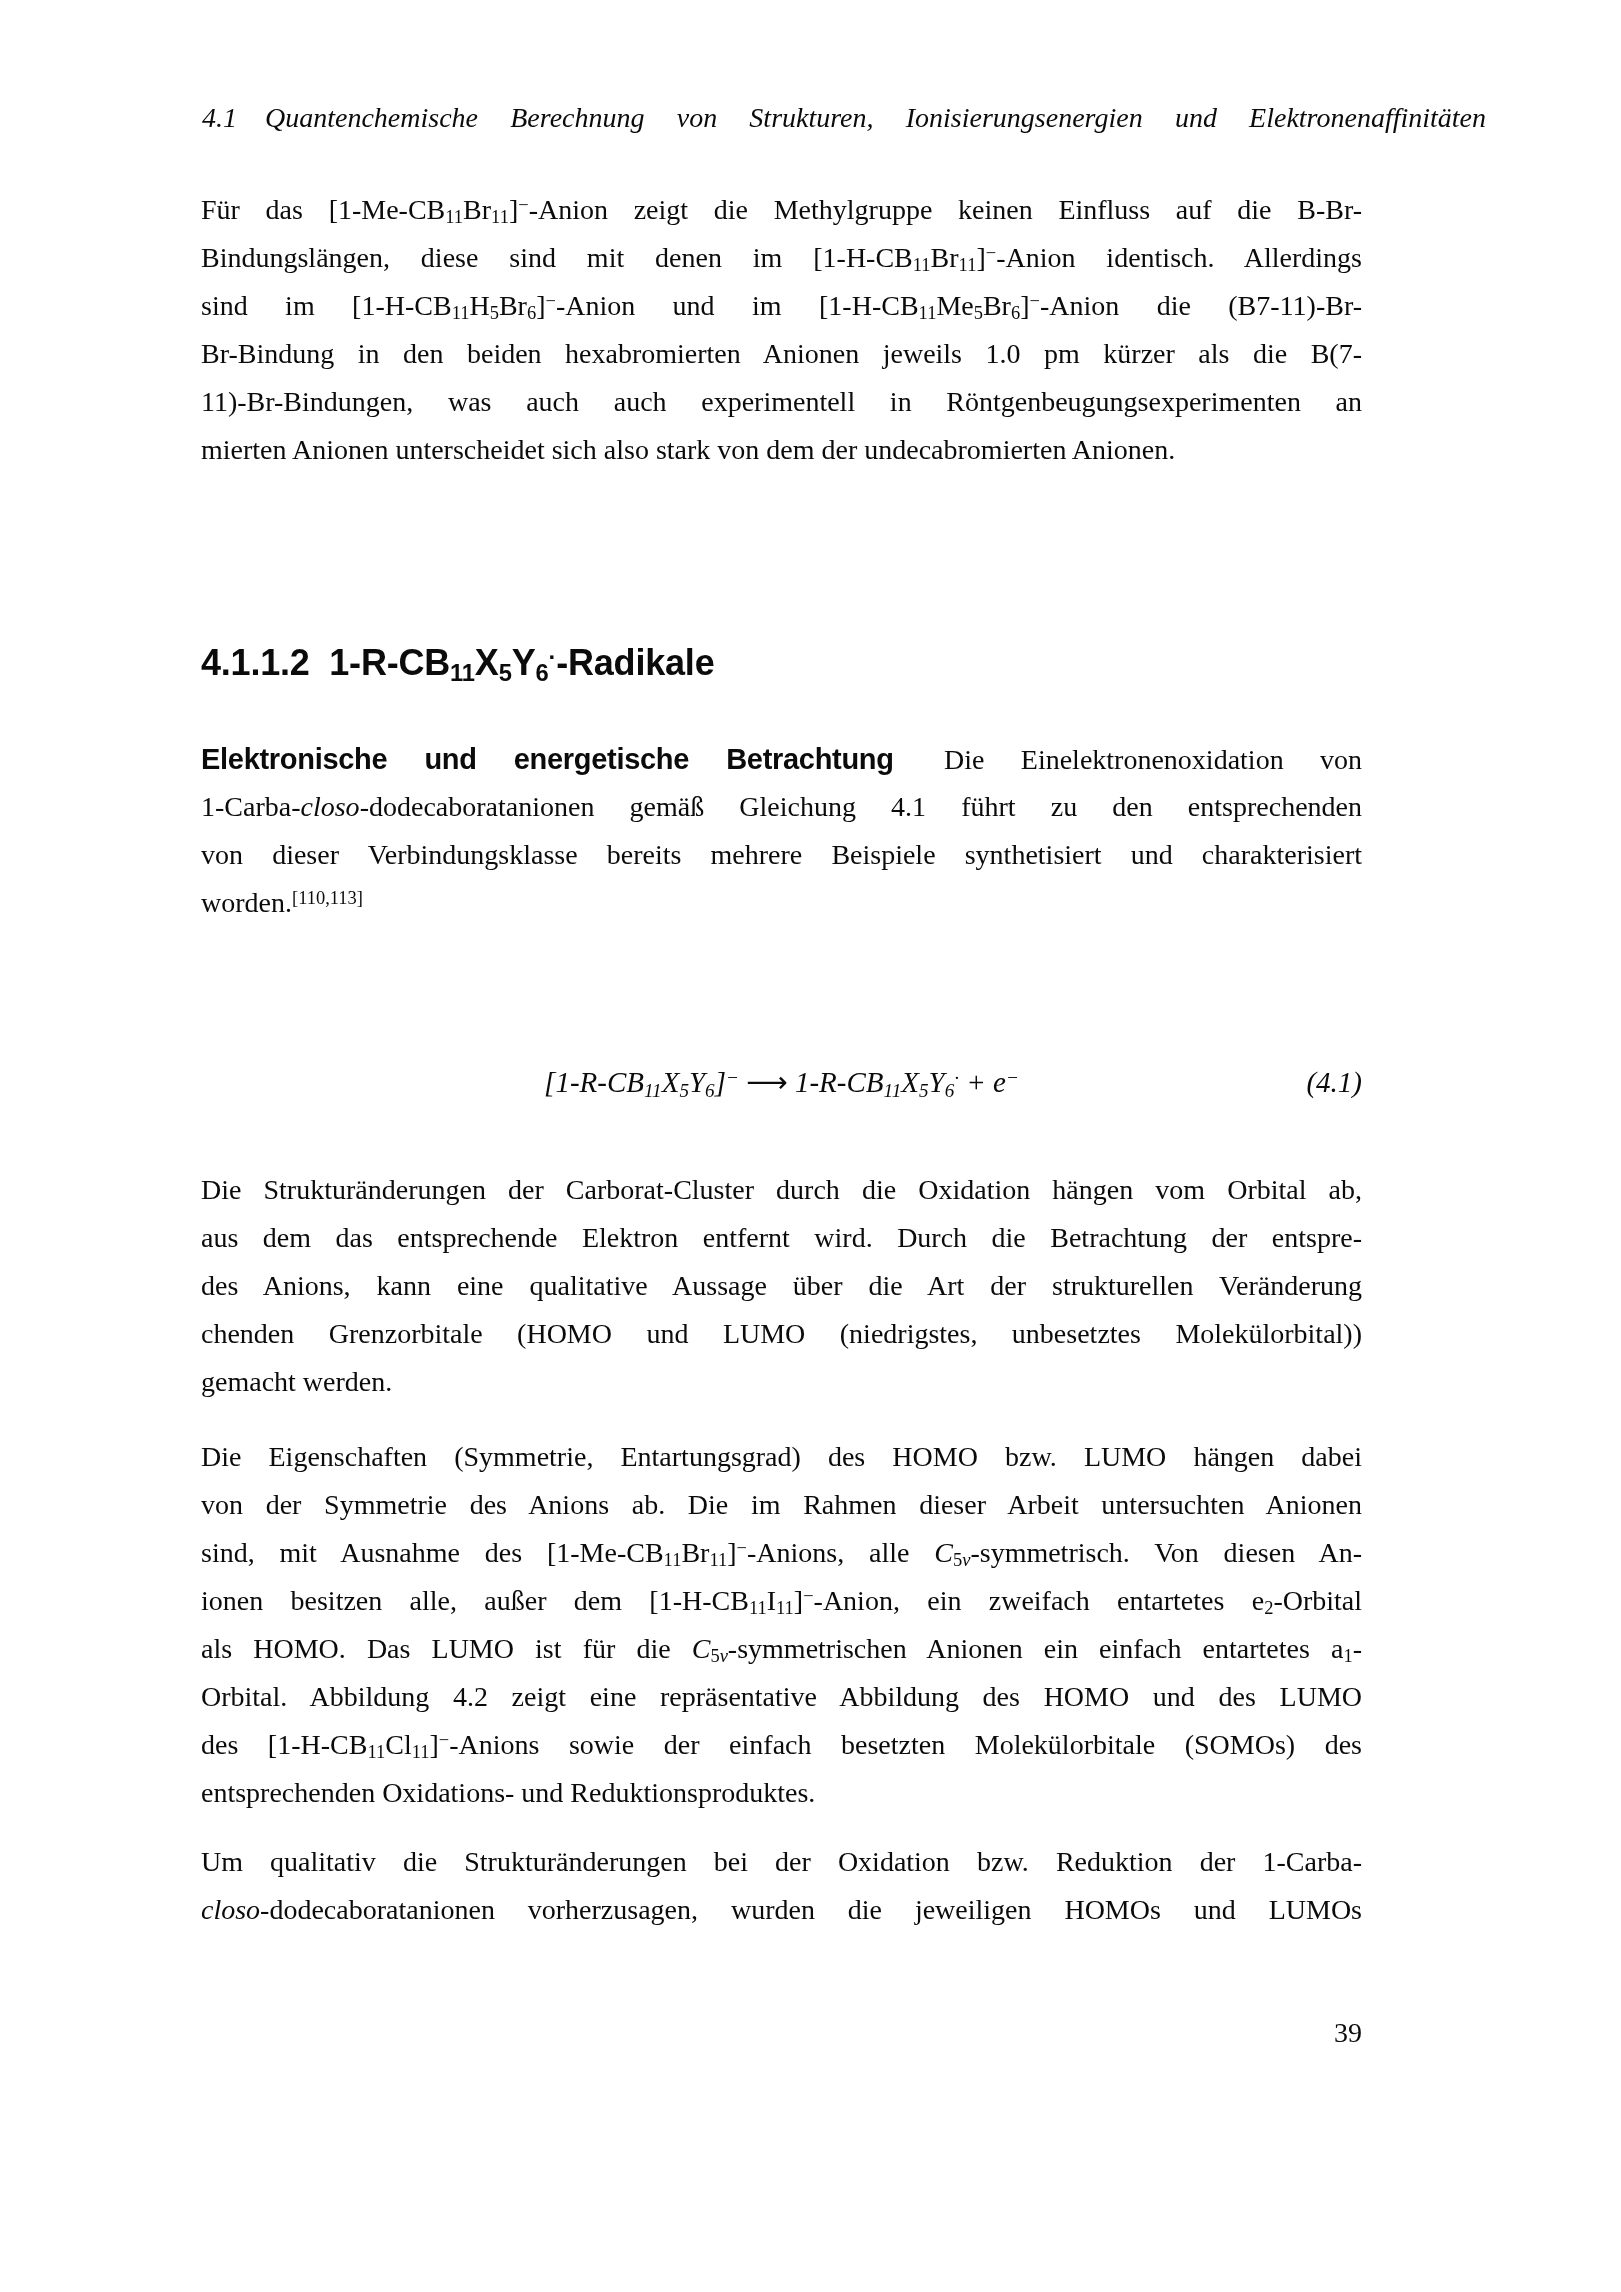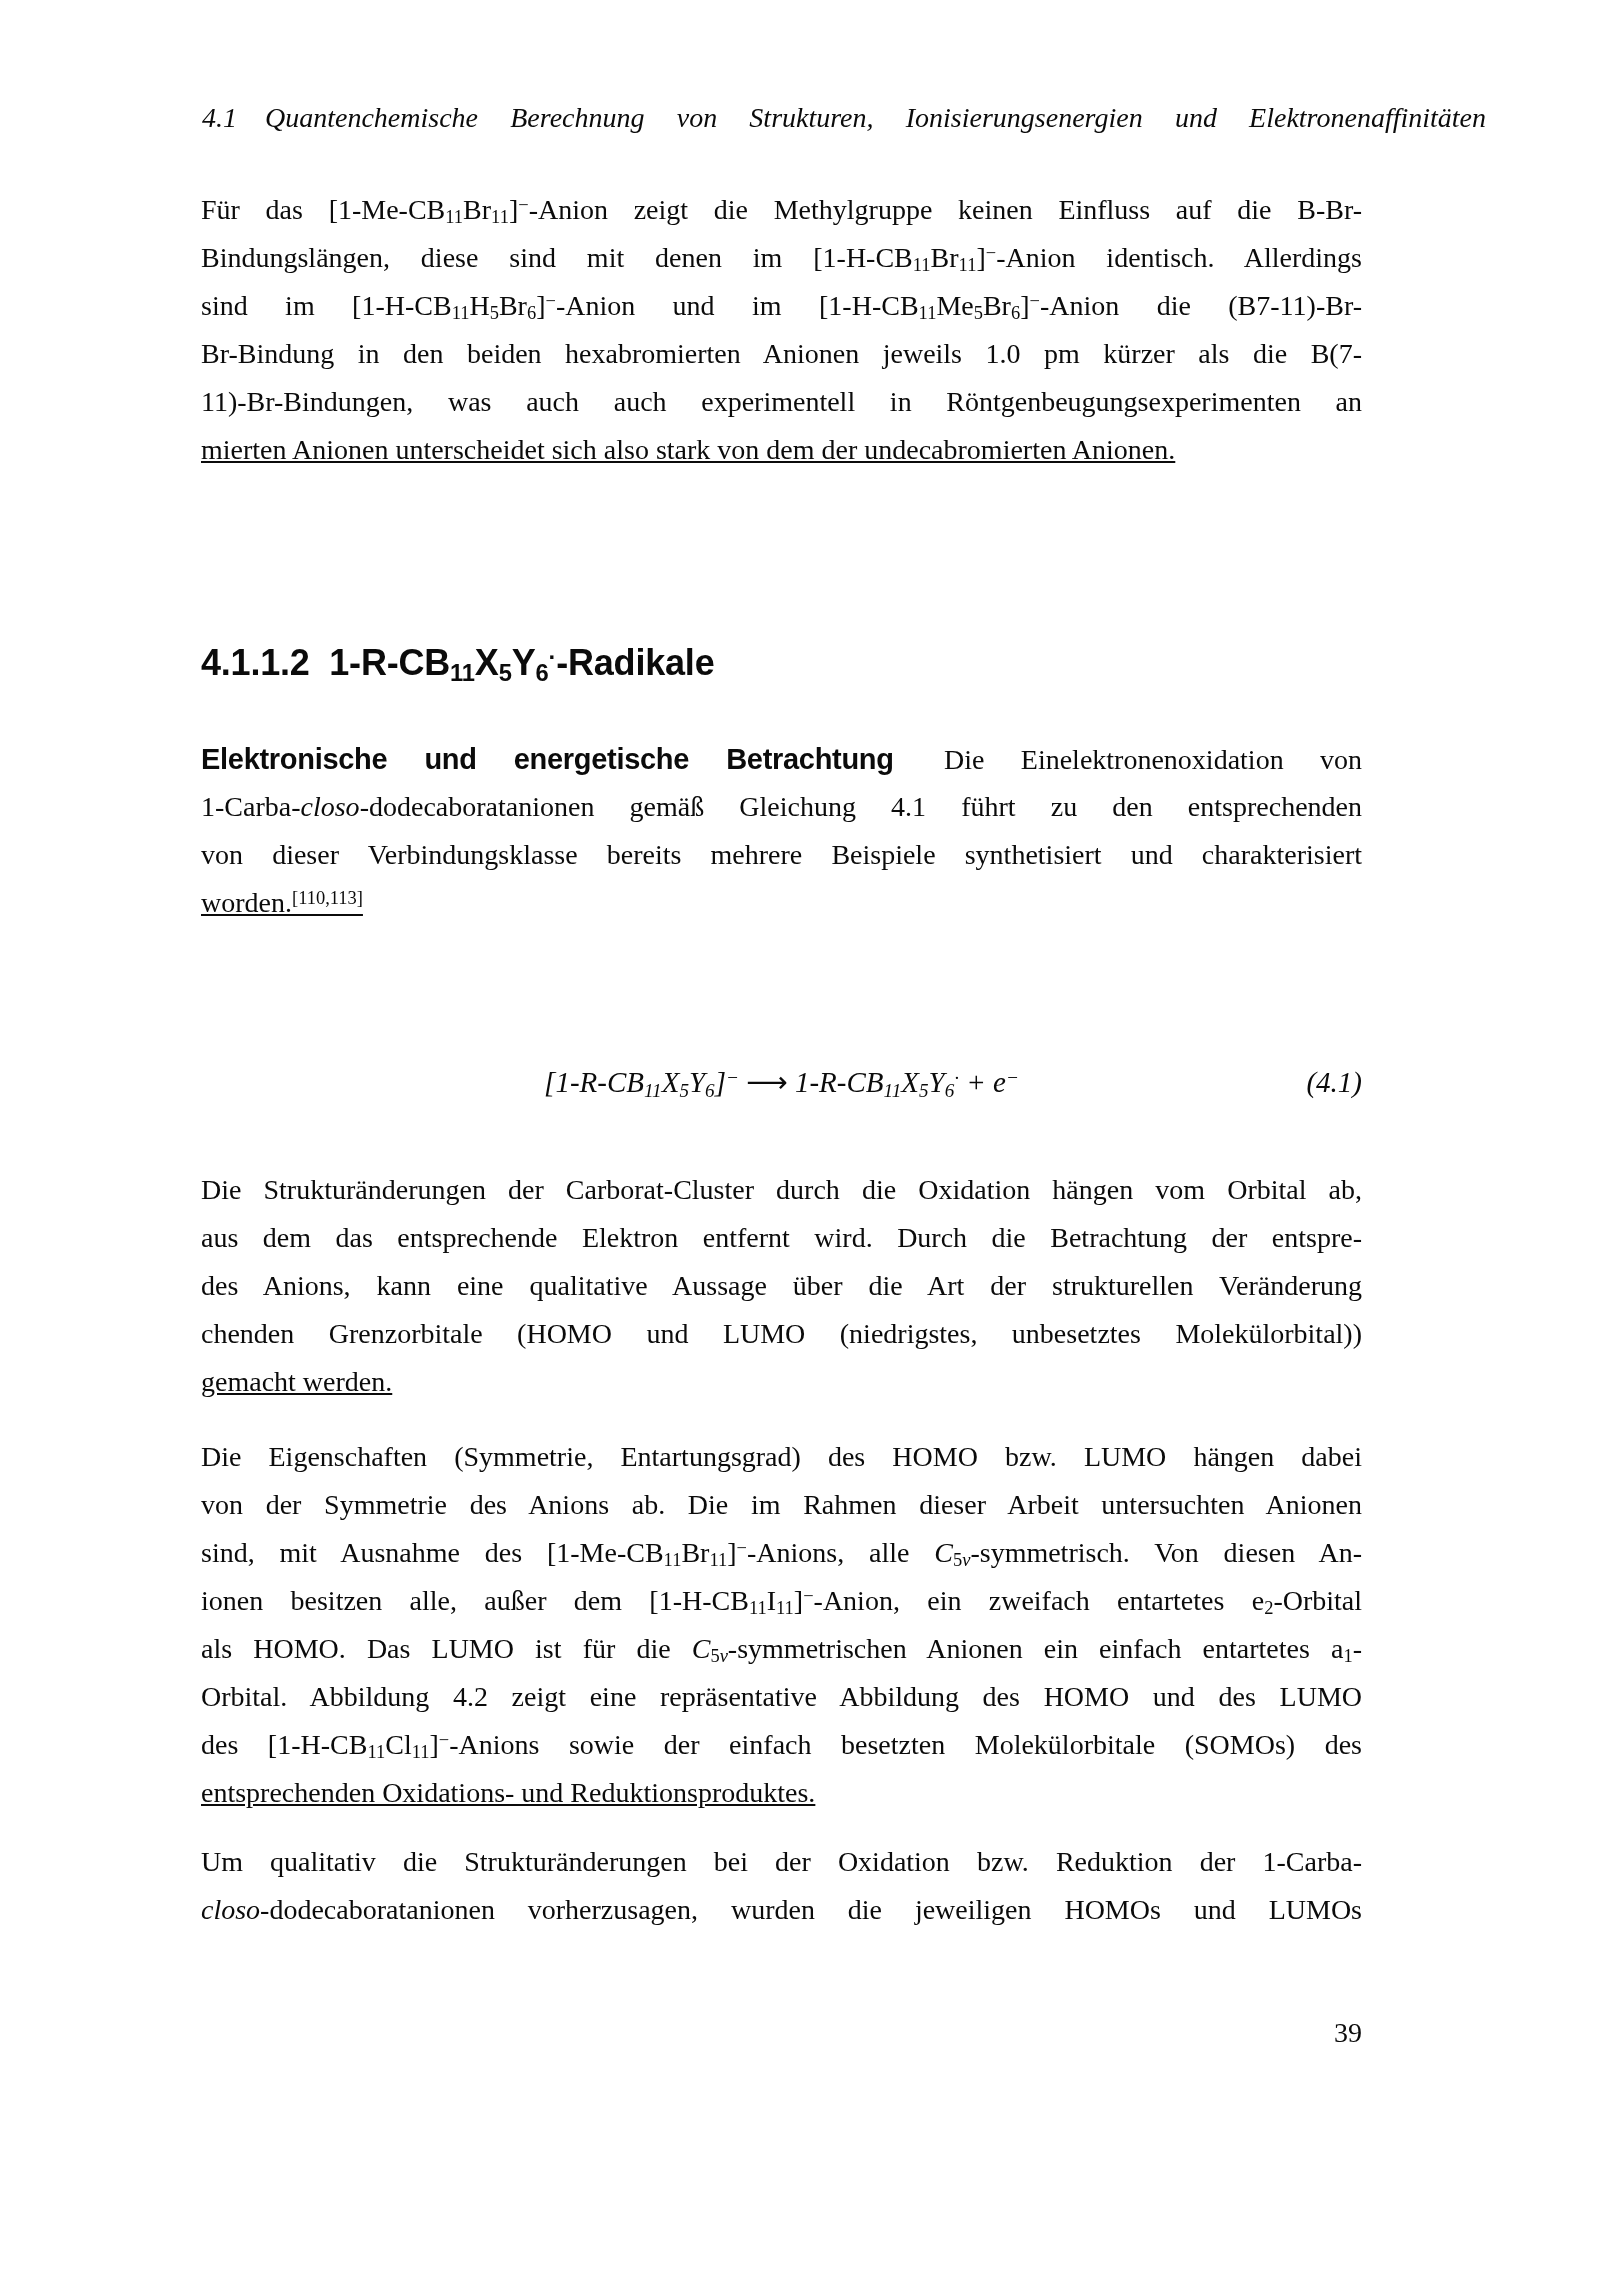--- a/index.html
+++ b/index.html
@@ -15,21 +15,21 @@
 
   .block {
     position:absolute; left:201px; width:1161px;
     font-size:28px;
   }
   .line {
     line-height:48px; height:48px;
     text-align:justify; text-align-last:justify;
     overflow:visible; white-space:normal;
   }
-  .line.no-just { text-align-last:left;text-decoration:underline; }
+  .line.no-just { text-align-last:left; }
 
   sub { font-size:0.66em; vertical-align:-0.24em; line-height:0; }
   sup { font-size:0.66em; vertical-align:0.42em; line-height:0; }
 
   .running-head {
     position:absolute; left:202px; width:1284px; top:96px;
     font-size:28px; font-style:italic;
     line-height:43px;
     text-align:justify; text-align-last:justify;
     white-space:normal;

